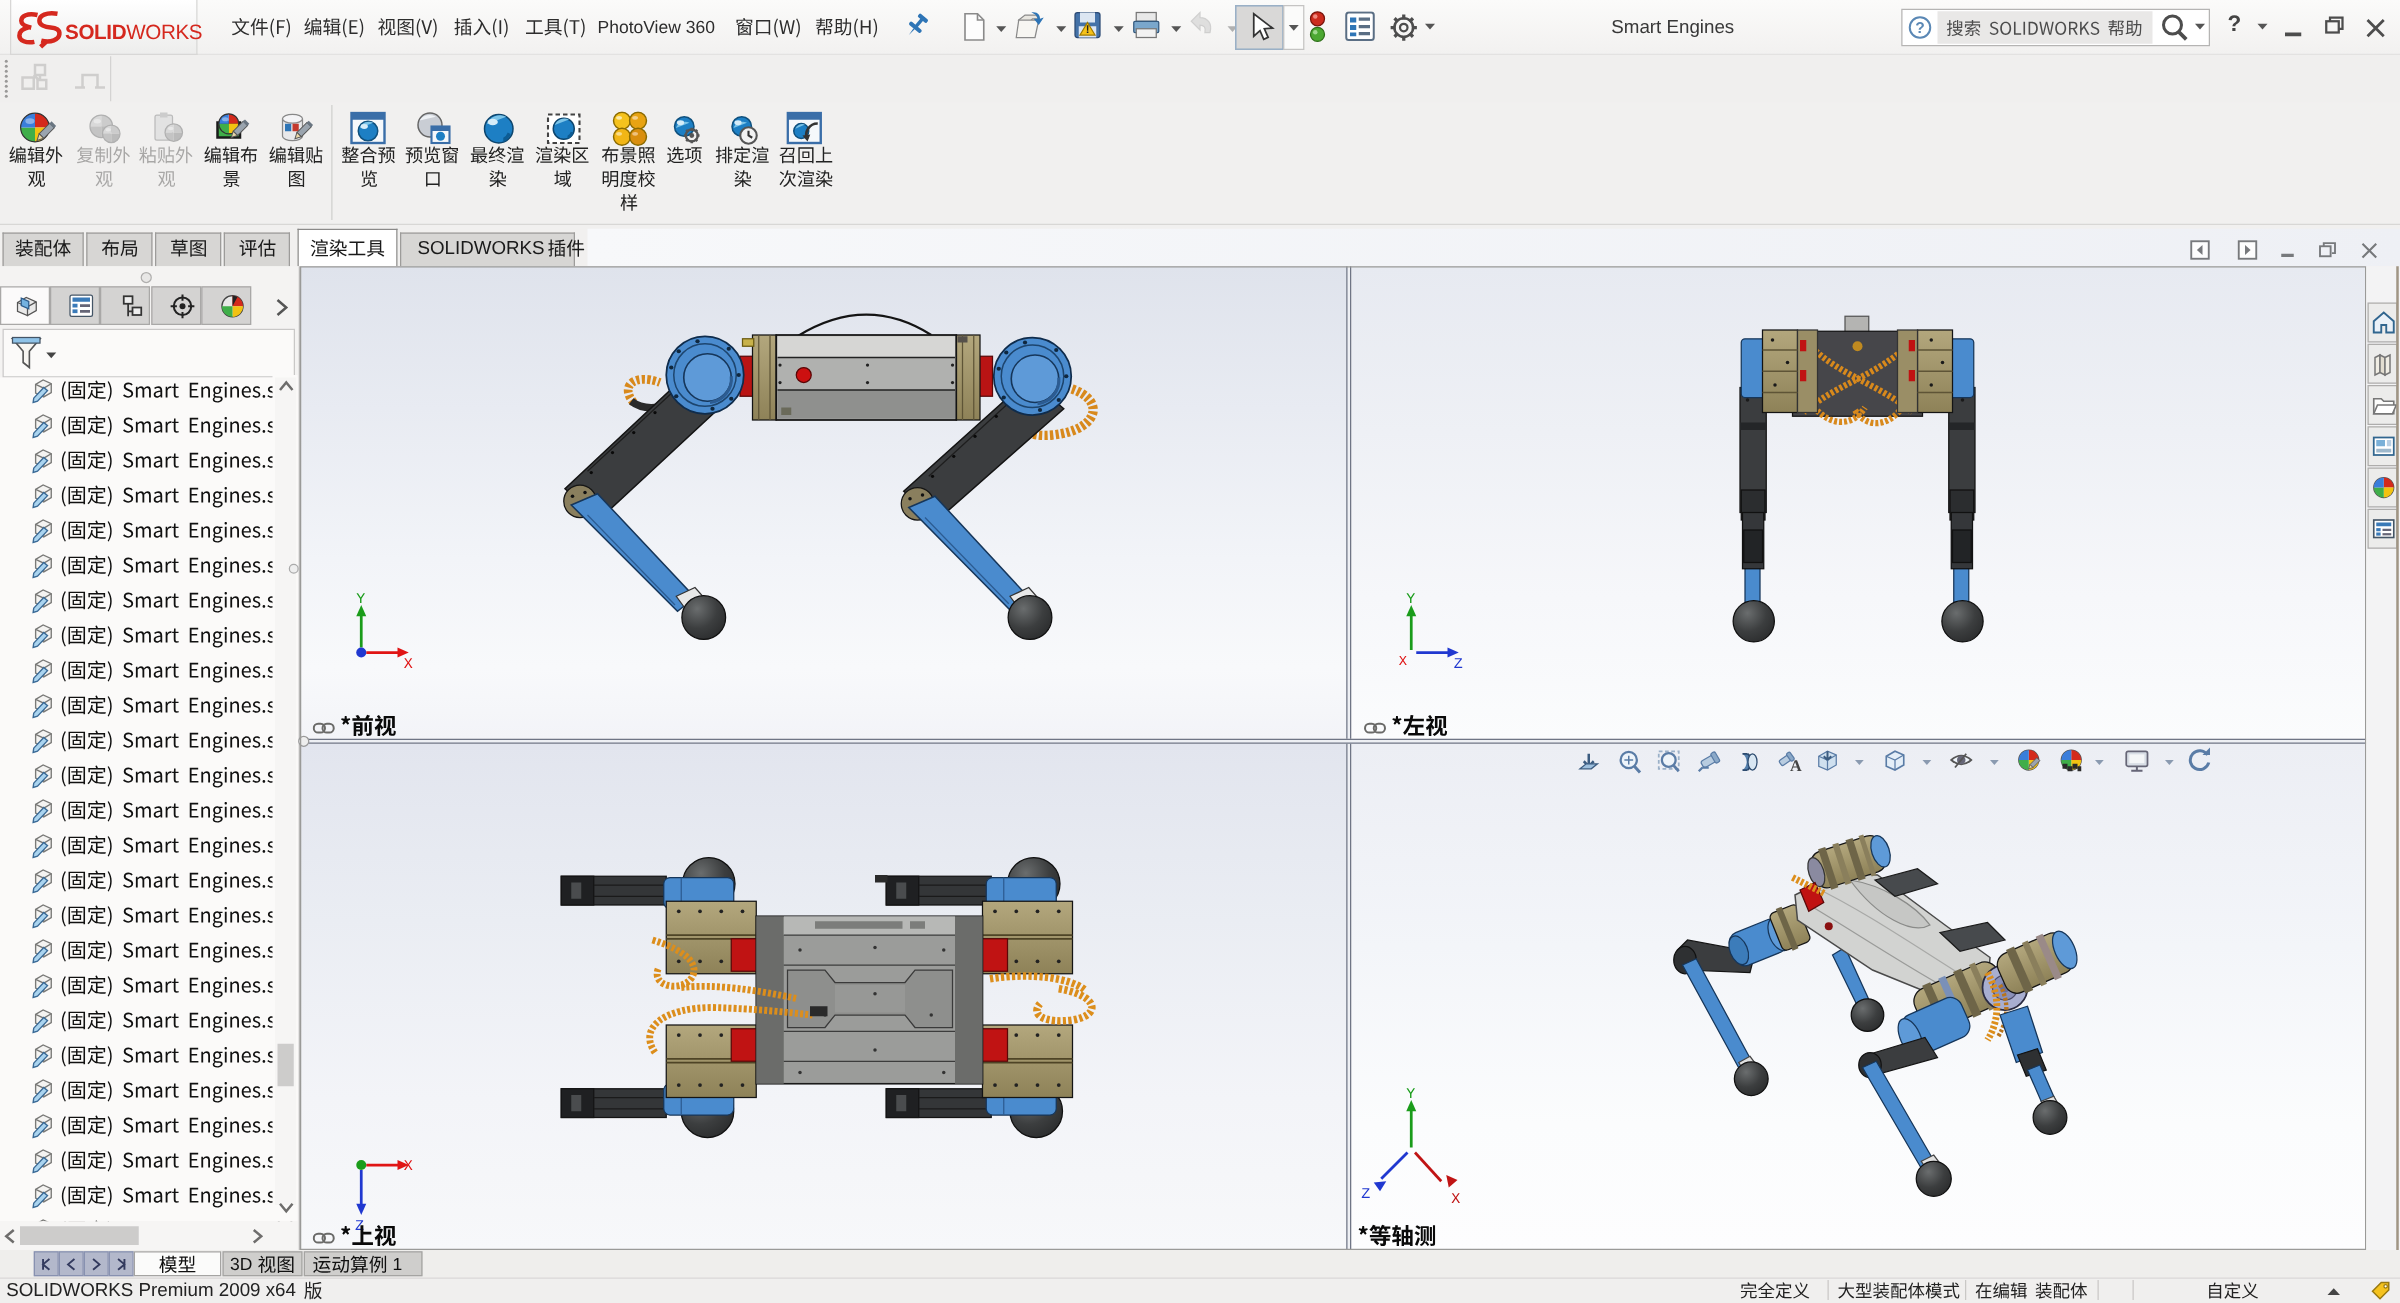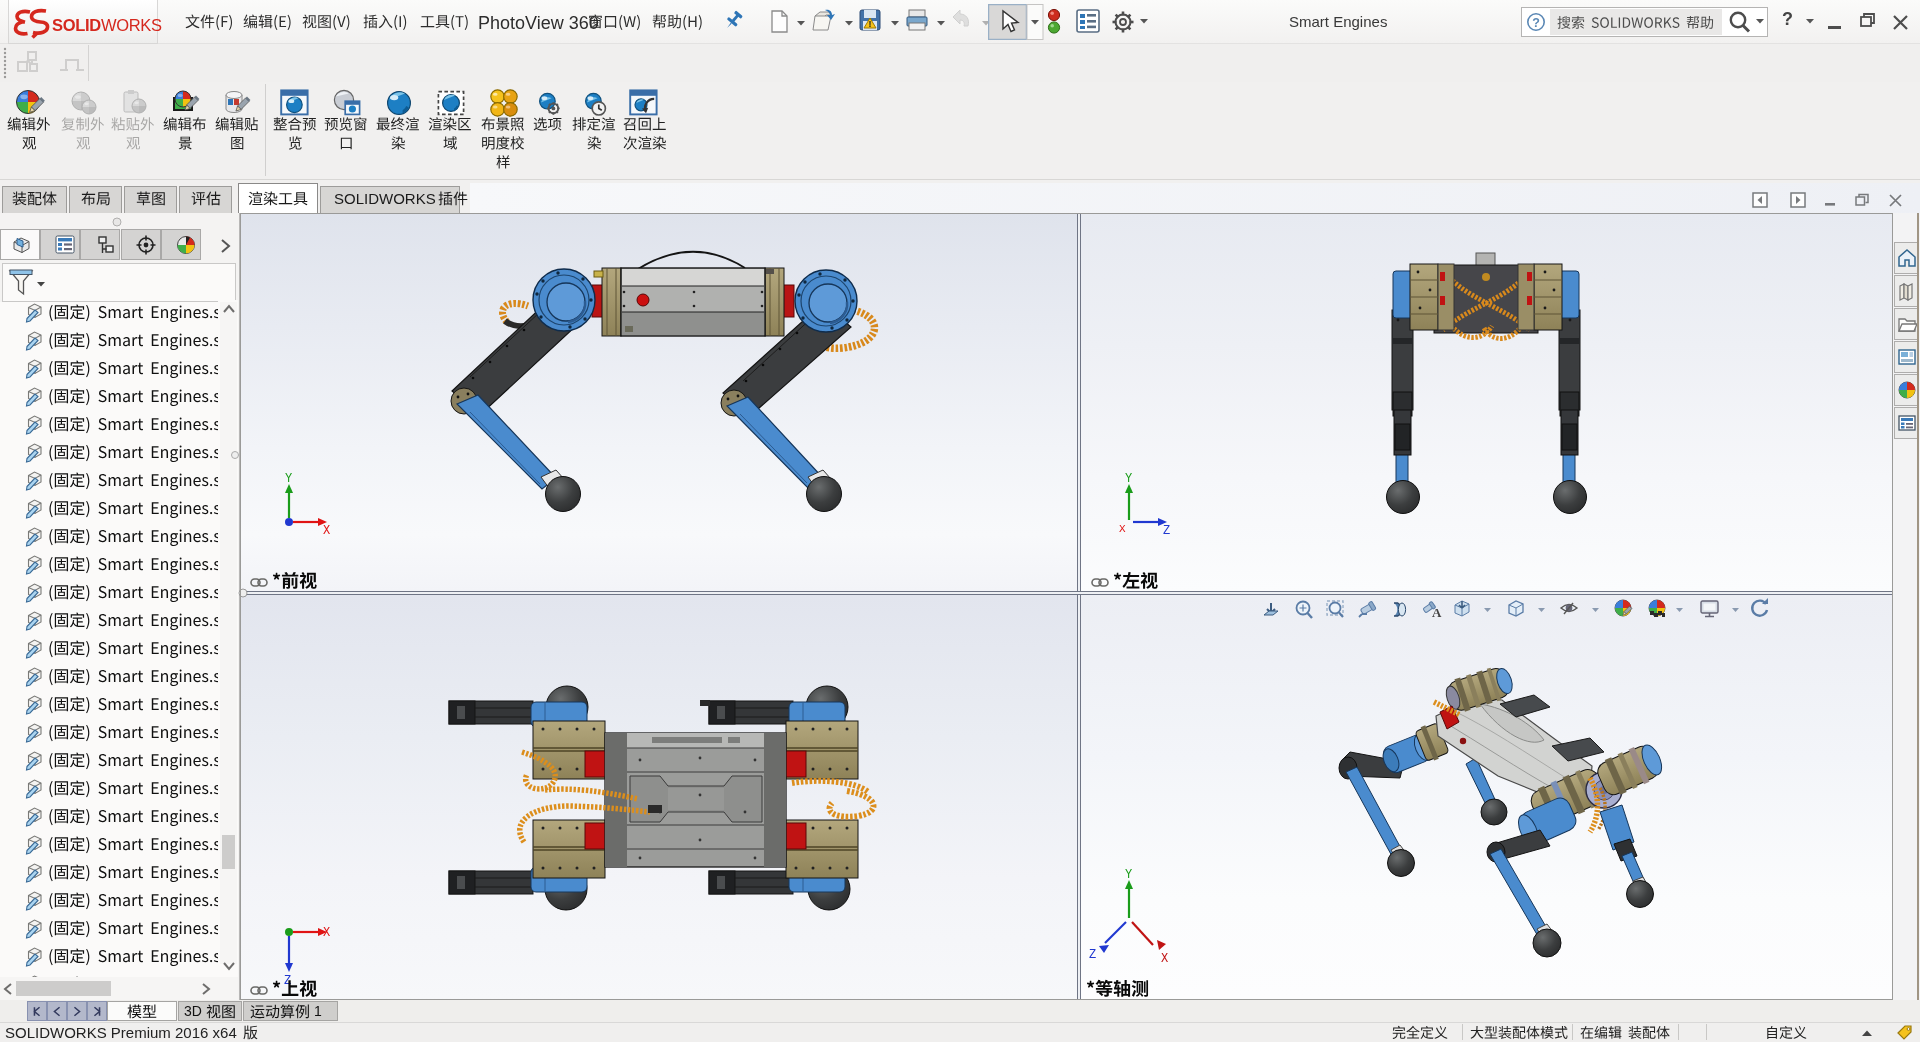--- a/index.html
+++ b/index.html
@@ -94,21 +94,21 @@
   </svg>
 <svg class="ab " style="left:652.0px;top:9.5px" width="54" height="23">
     <g transform="translate(0,17.12) scale(0.01500,-0.01500)" fill="#2d2d2d">
       <use href="#g20" x="0.0"></use>
       <use href="#g21" x="1000.0"></use>
       <use href="#g2" x="2000.0"></use>
       <use href="#g22" x="2338.0"></use>
       <use href="#g4" x="3066.0"></use>
     </g>
   </svg>
-<div class="ab" style="left:478px;top:13px;font-size:18px;color:#2d2d2d">PhotoView 360</div>
+<div class="ab" style="left:478px;top:13px;font-size:14px;color:#2d2d2d">PhotoView 360</div>
 <svg class="ab" style="left:723px;top:10px" width="20" height="22" viewBox="0 0 20 22">
 <g transform="rotate(40 10 11)">
       <rect x="8.6" y="2" width="2.8" height="9" fill="#2e75b6"></rect>
       <rect x="5.5" y="1" width="9" height="3.4" rx="1.2" fill="#2e75b6"></rect>
       <rect x="4" y="10.5" width="12" height="3.2" rx="1.4" fill="#2e75b6"></rect>
       <path d="M9.4 13.7 h1.2 l-0.6 6.5 Z" fill="#2e75b6"></path>
     </g>
   </svg>
 <svg class="ab" style="left:768px;top:8px" width="420" height="30" viewBox="0 0 420 30">
 <g stroke="#8a8a8a" fill="#fdfdfd" stroke-width="1.3">
@@ -1935,21 +1935,21 @@
 <svg class="ab " style="left:250.0px;top:999.5px" width="62" height="23">
     <g transform="translate(0,17.12) scale(0.01500,-0.01500)" fill="#111">
       <use href="#g92" x="0.0"></use>
       <use href="#g93" x="1000.0"></use>
       <use href="#g94" x="2000.0"></use>
       <use href="#g95" x="3000.0"></use>
     </g>
   </svg>
 <div class="ab" style="left:314px;top:1003px;font-size:14px;color:#111">1</div>
 <div id="statusbar"></div>
-<div class="ab" style="left:5px;top:1024px;font-size:15px;color:#222">SOLIDWORKS Premium 2016 x64 </div>
+<div class="ab" style="left:5px;top:1024px;font-size:15px;color:#222">SOLIDWORKS Premium 2009 x64 </div>
 <svg class="ab " style="left:243.0px;top:1020.5px" width="17" height="23">
     <g transform="translate(0,17.12) scale(0.01500,-0.01500)" fill="#222">
       <use href="#g96" x="0.0"></use>
     </g>
   </svg>
 <svg class="ab " style="left:1392.0px;top:1021.5px" width="58" height="21">
     <g transform="translate(0,15.75) scale(0.01400,-0.01400)" fill="#222">
       <use href="#g97" x="0.0"></use>
       <use href="#g98" x="1000.0"></use>
       <use href="#g57" x="2000.0"></use>

